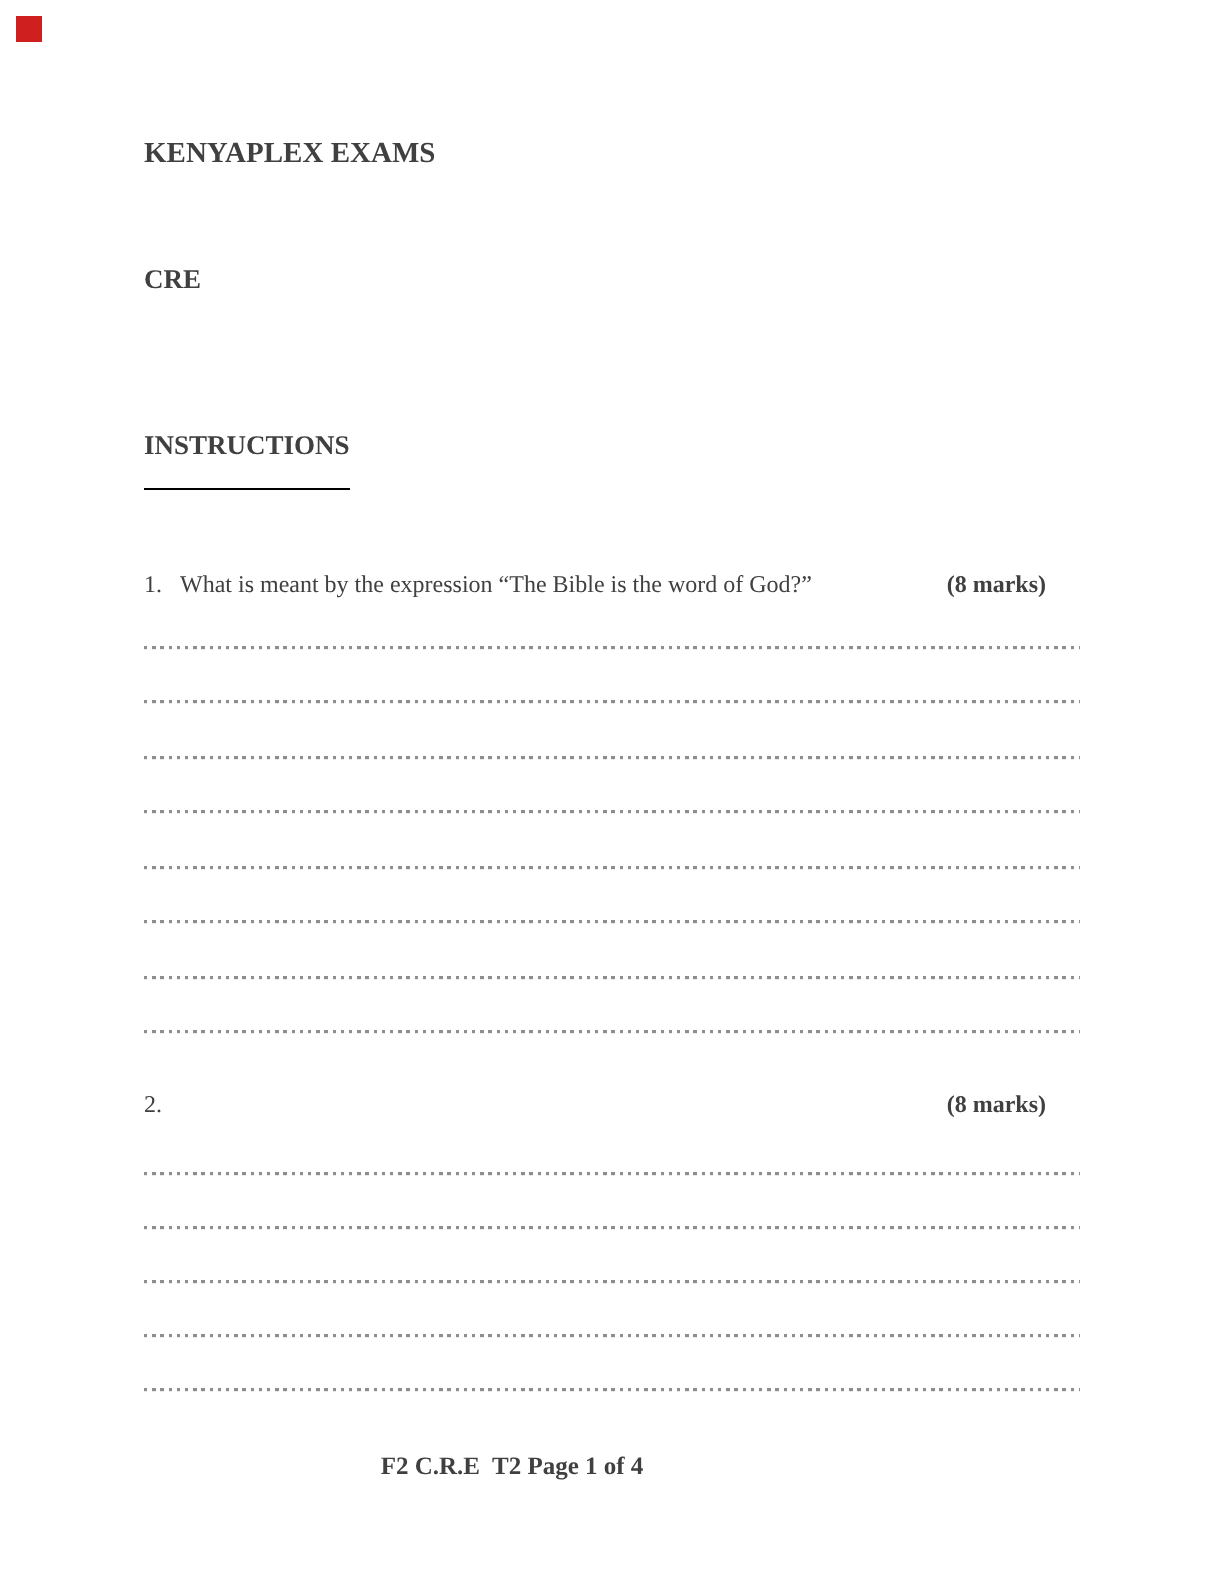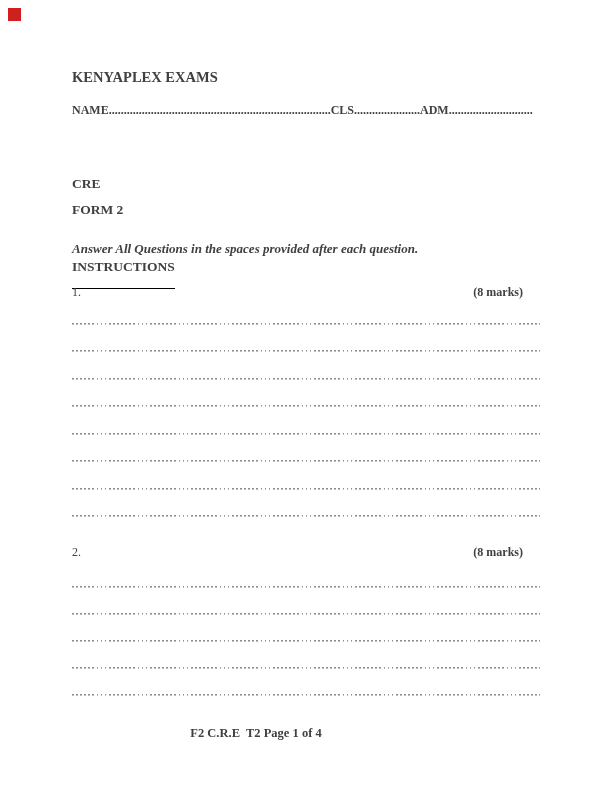--- a/index.html
+++ b/index.html
@@ -14,21 +14,21 @@
   .red-square{
     position:absolute;left:8px;top:8px;width:13px;height:13px;
     background:#cf1f1f;
   }
   .abs{position:absolute;left:72px;width:468px;}
   .title{top:68px;font-size:14.5px;line-height:18px;font-weight:bold;}
   .name-row{
     top:103px;font-size:12px;line-height:15px;font-weight:bold;
     white-space:nowrap;overflow:hidden;
   }
-  .h-line{font-size:13.5px;line-height:17px;font-weight:bold;margin-top:44px;}
+  .h-line{font-size:13.5px;line-height:17px;font-weight:bold;}
   .cre{top:131px;}
   .form{top:157px;}
   .midterm{top:184px;}
   .instructions{top:214px;}
   .instructions .underline{
     display:inline-block;border-bottom:1.6px solid #000;padding-bottom:13px;
   }
   .answer-note{
     top:241px;font-size:13px;line-height:16px;
     font-weight:bold;font-style:italic;
@@ -61,33 +61,31 @@
 </style>
 </head>
 <body>
 
 <div class="page">
 
   <div class="red-square"></div>
 
   <div class="abs title">KENYAPLEX EXAMS</div>
 
-  <div class="abs name-row"><span>NAME</span><span>..........................................................................</span><span>CLS</span><span>......................</span><span>ADM</span><span>............................</span></div>
 
   <div class="abs h-line cre">CRE</div>
 
-  <div class="abs h-line form">FORM 2</div>
 
 
   <div class="abs h-line instructions"><span class="underline">INSTRUCTIONS</span></div>
 
-  <div class="abs answer-note">Answer All Questions in the spaces provided after each question.</div>
 
   <div class="abs q-row q1">
     <span class="q-num">1.</span>
+    <span class="q-text">What is meant by the expression “The Bible is the word of God?”</span>
     <span class="q-marks">(8 marks)</span>
   </div>
 
   <div class="ans-block ans-block-1">
     <div class="ans-line"></div>
     <div class="ans-line"></div>
     <div class="ans-line"></div>
     <div class="ans-line"></div>
     <div class="ans-line"></div>
     <div class="ans-line"></div>

